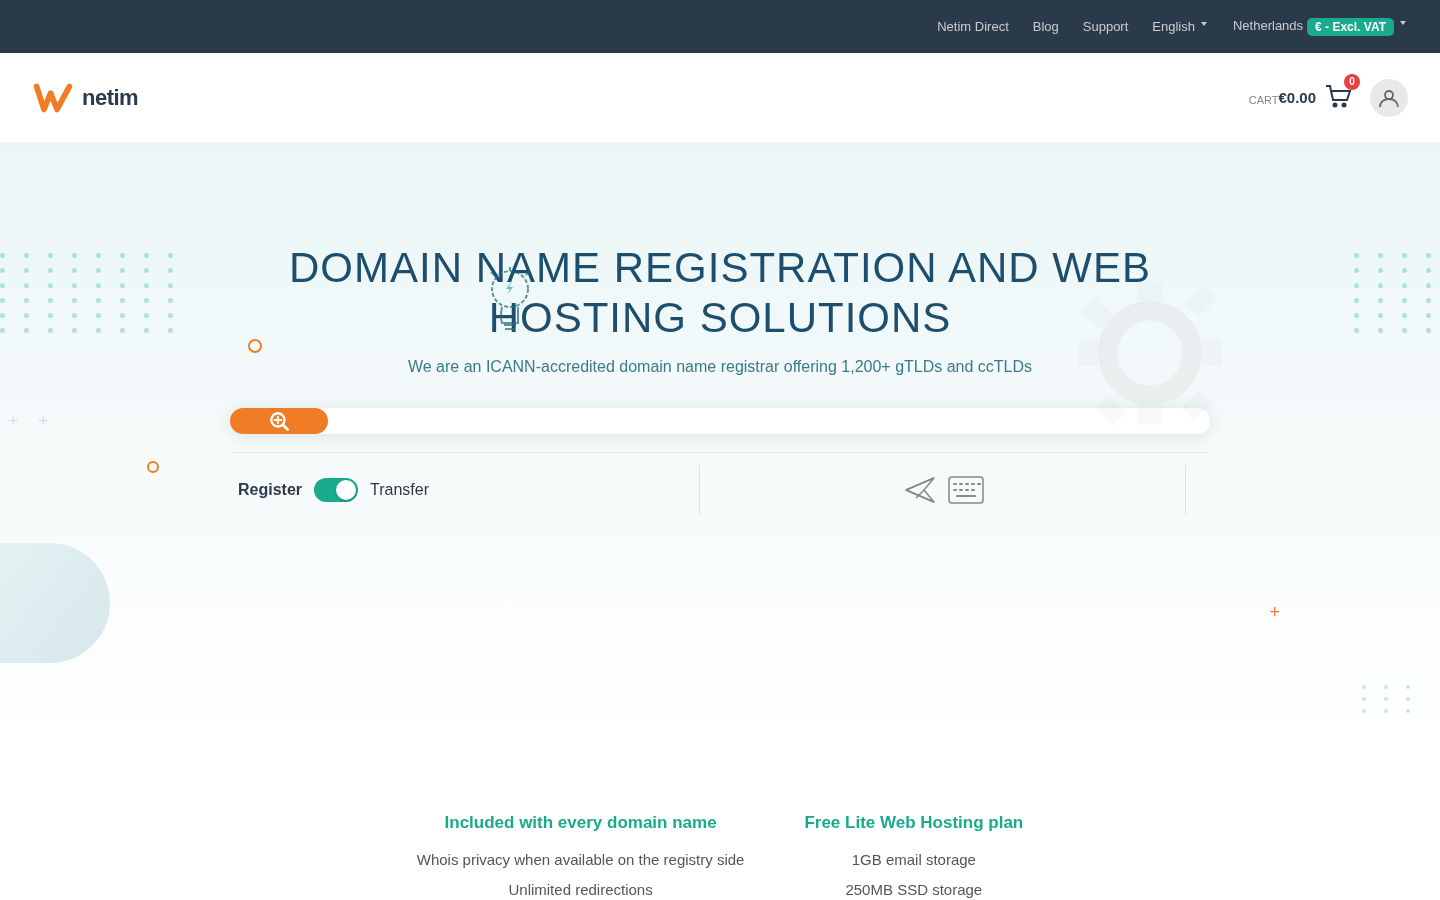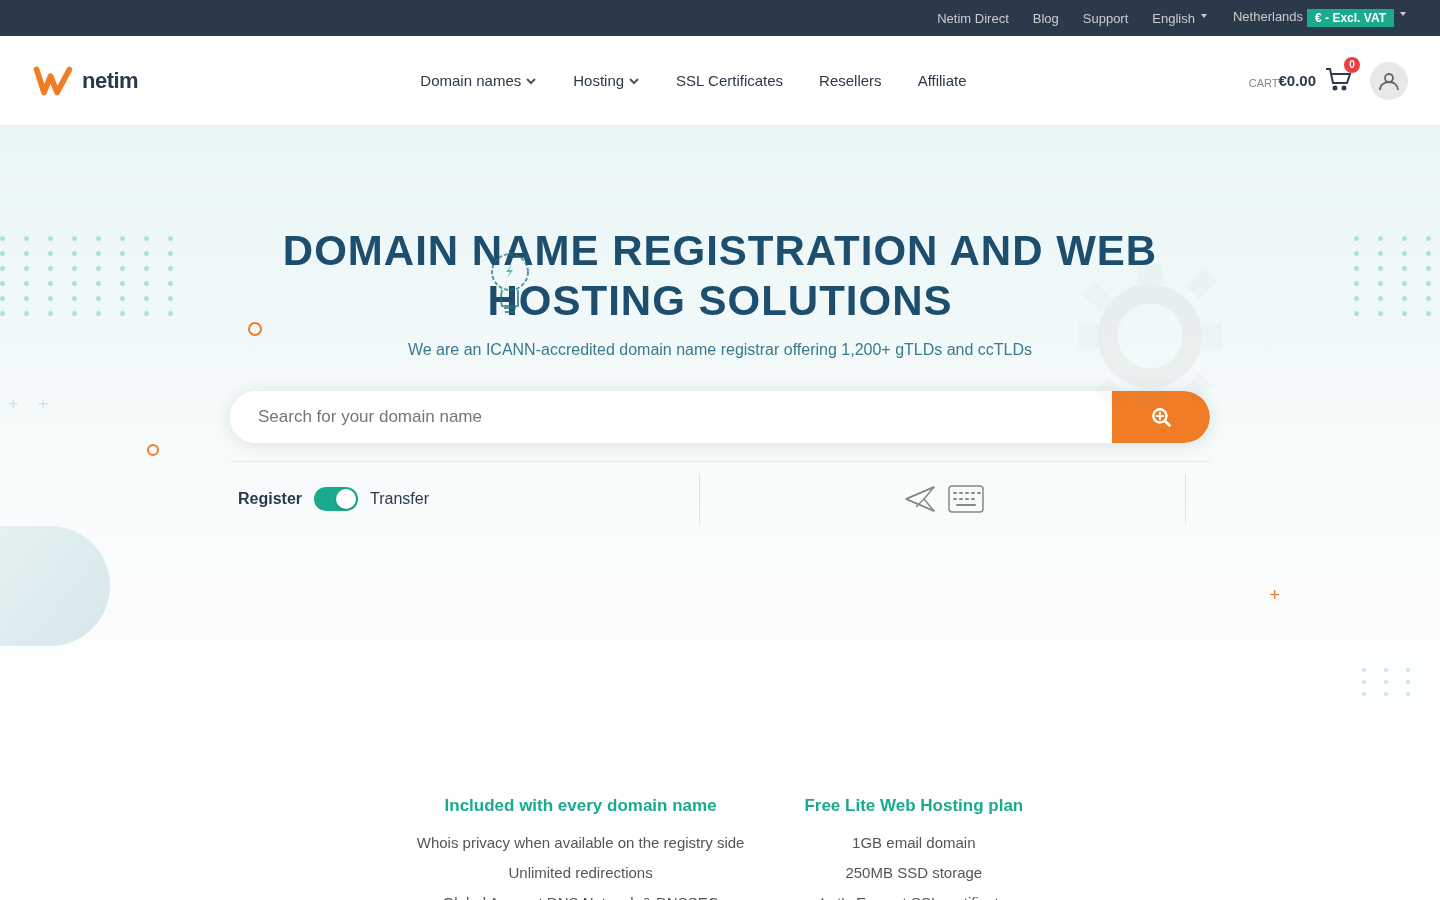--- a/index.html
+++ b/index.html
@@ -8,31 +8,31 @@
     
     .topbar {
       background: #2b3a4a;
       color: #ccc;
       font-size: 13px;
       display: flex;
       justify-content: flex-end;
       align-items: center;
       gap: 24px;
       padding: 0 32px;
-      height: 36px;
+      height: 53px;
     }
     .topbar a { color: #ccc; text-decoration: none; }
     .lang-btn {
       display: flex; gap: 4px; cursor: pointer; color: #ccc;
     }
     .nl-badge {
       background: #1aaa8e;
       color: #fff;
       padding: 2px 8px;
-      border-radius: 0;
+      border-radius: 5px;
       font-size: 12px;
       font-weight: 600;
       display: flex; align-items: center; gap: 4px;
     }
 
     
     .header {
       display: flex;
       align-items: center;
       justify-content: space-between;
@@ -175,21 +175,21 @@
     
     .bulb-img {
       position: absolute;
       left: 480px; top: 120px;
       font-size: 48px;
       opacity: 0.7;
     }
 
     .hero-title {
       font-size: 42px;
-      font-weight: 700;
+      font-weight: 400;
       color: #1d4e6e;
       text-align: center;
       text-transform: uppercase;
       letter-spacing: 1px;
       margin-top: 60px;
       max-width: 900px;
       line-height: 1.2;
     }
     .hero-subtitle {
       font-size: 16px;
@@ -370,43 +370,20 @@
 
 <header class="header">
   <a href="#" class="logo">
 
     <svg class="logo-icon" viewBox="0 0 50 44" fill="none" xmlns="http://www.w3.org/2000/svg">
       <path d="M5 8 L14 36 L22 16 L30 36 L45 8" stroke="#f07d26" stroke-width="7" stroke-linecap="round" stroke-linejoin="round" fill="none"></path>
     </svg>
     <span class="logo-text">netim</span>
   </a>
 
-  <nav>
-    <div class="nav-item">
-      <span>Domain names</span>
-      <svg viewBox="0 0 12 12" fill="none" stroke="#555" stroke-width="2">
-          <path d="M2 4l4 4 4-4"></path>
-        </svg>
-    </div>
-    <div class="nav-item">
-      <span>Hosting</span>
-      <svg viewBox="0 0 12 12" fill="none" stroke="#555" stroke-width="2">
-          <path d="M2 4l4 4 4-4"></path>
-        </svg>
-    </div>
-    <div class="nav-item">
-      <span>SSL Certificates</span>
-    </div>
-    <div class="nav-item">
-      <span>Resellers</span>
-    </div>
-    <div class="nav-item">
-      <span>Affiliate</span>
-    </div>
-  </nav>
 
   <div class="header-right">
     <div class="cart-row">
       <div class="cart-btn">
         <span class="cart-label">CART</span>
         <span class="cart-amount">€0.00</span>
       </div>
       <div class="cart-icon-wrap">
         <svg width="32" height="32" viewBox="0 0 32 32" fill="none" stroke="#2b3a4a" stroke-width="2">
           <path d="M4 6h4l3 14h14l3-9H9"></path>
@@ -542,21 +519,20 @@
       <span class="dot-sm"></span>
     <span class="dot-sm"></span>
       <span class="dot-sm"></span>
       <span class="dot-sm"></span>
   </div>
 
   <h1 class="hero-title">DOMAIN NAME REGISTRATION AND WEB HOSTING SOLUTIONS</h1>
   <p class="hero-subtitle">We are an ICANN-accredited domain name registrar offering 1,200+ gTLDs and ccTLDs</p>
 
   <div class="search-wrap">
-    <input class="search-input" type="text" placeholder="Search for your domain name" style="">
     <button class="search-btn">
       <svg viewBox="0 0 24 24">
         <circle cx="11" cy="11" r="7" stroke="none" fill="#fff"></circle>
         <path d="M11 5a6 6 0 1 1 0 12A6 6 0 0 1 11 5z" fill="#f07d26" stroke="#fff" stroke-width="0"></path>
 
         <circle cx="11" cy="11" r="6" stroke="#fff" stroke-width="2" fill="none"></circle>
         <line x1="15.5" y1="15.5" x2="20" y2="20" stroke="#fff" stroke-width="2.5" stroke-linecap="round"></line>
         <line x1="8" y1="11" x2="14" y2="11" stroke="#fff" stroke-width="1.8" stroke-linecap="round"></line>
         <line x1="11" y1="8" x2="11" y2="14" stroke="#fff" stroke-width="1.8" stroke-linecap="round"></line>
       </svg>
@@ -609,18 +585,18 @@
     <div class="feature-title">Included with every domain name</div>
     <ul class="feature-list">
       <li>Whois privacy when available on the registry side</li>
       <li>Unlimited redirections</li>
       <li>Global Anycast DNS Network &amp; DNSSEC</li>
     </ul>
   </div>
   <div class="feature-col">
     <div class="feature-title">Free Lite Web Hosting plan</div>
     <ul class="feature-list">
-      <li>1GB email domain</li>
+      <li>1GB email storage</li>
       <li>250MB SSD storage</li>
       <li>Let's Encrypt SSL certificate</li>
     </ul>
   </div>
 </div>
 
 </body></html>

